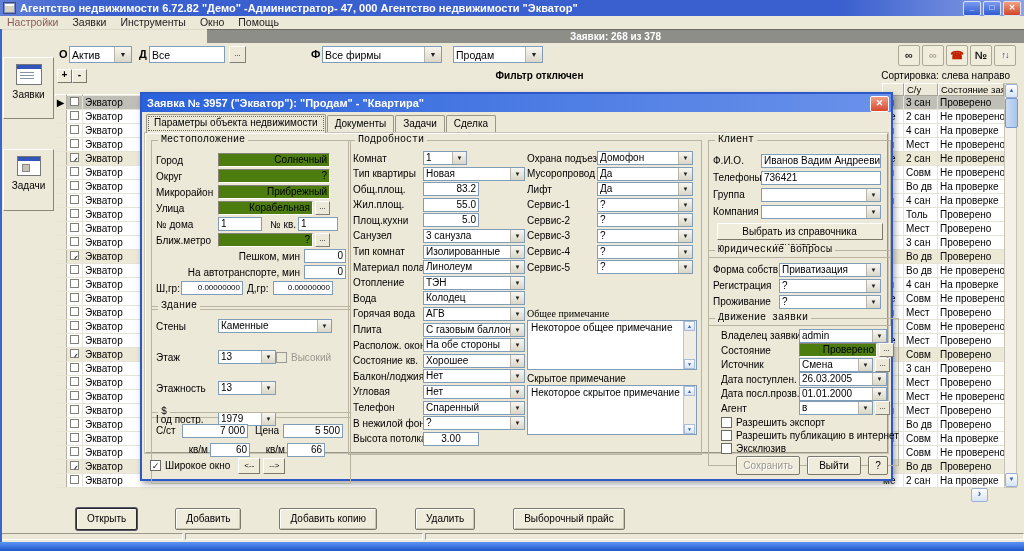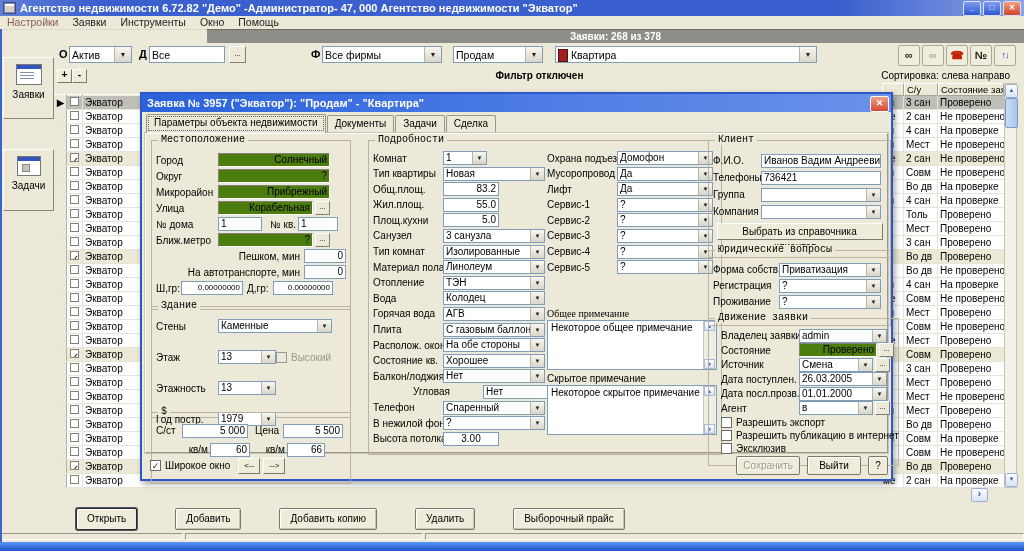--- a/index.html
+++ b/index.html
@@ -124,21 +124,21 @@
   .cb{width:11px;height:11px;flex:none;background:#fff;border:1px solid #6a6a66;font-size:9px;
     line-height:10px;text-align:center;color:#222;box-sizing:border-box;}
   .cb.dis{background:#ECE9D8;border-color:#9a9a94;}
   .cblbl{font-size:10px;margin-left:4px;white-space:nowrap;} .cblbl.dis{color:#9a988c;}
   .cbrow{display:flex;align-items:center;height:12px;margin:0 4px 1px;}
   #gb-loc{left:5px;top:6px;width:198px;height:156px;padding-top:12px;}
   #gb-bld{left:5px;top:172px;width:198px;height:98px;padding-top:12px;}
   #gb-bld .frow{margin-bottom:17px;}
   #gb-price{left:5px;top:278px;width:198px;height:60px;padding-top:10px;}
   .prow{display:flex;align-items:center;height:15px;margin:0 4px 4px;}
-  #gb-det{left:222px;top:6px;width:352px;height:313px;}
+  #gb-det{left:202px;top:6px;width:352px;height:313px;}
   #detL{position:absolute;left:4px;top:10px;width:174px;}
   #detL .frow{margin:0 0 1.6px;}
   .dcolR{position:absolute;left:178px;top:10px;width:170px;}
   .dcolR .frow{margin:0 0 1.6px;}
   .nlabel{font-size:10px;margin:2px 0 1px;}
   .gap1{margin-top:34px;font-family:Liberation Serif, serif;}
   .note{position:relative;height:48px;background:#fff;border:1px solid #7F9DB9;margin-bottom:3px;}
   .ntext{position:absolute;left:3px;top:1px;right:15px;font-size:10px;line-height:12px;}
   .nsb{position:absolute;right:0;top:0;bottom:0;width:12px;background:#F0EEE4;border-left:1px solid #C8C4B4;}
   .nup,.ndn{position:absolute;left:0;width:11px;height:10px;background:linear-gradient(#FDFDFB,#D8E4F4);
@@ -193,25 +193,20 @@
     <span class="mbtn" style="position:absolute;left:172px;top:3px;width:17px;height:17px;line-height:13px">...</span>
     <span class="tlabel" style="left:256px">Ф</span>
     <span class="fld combo" style="left:267px;width:120px">
       <span class="fval">Все фирмы</span>
       <span class="carr">▼</span>
     </span>
     <span class="fld combo" style="left:398px;width:90px">
       <span class="fval">Продам</span>
       <span class="carr">▼</span>
     </span>
-    <span class="fld combo" style="left:500px;width:262px">
-      <span class="objicon"></span>
-      <span class="fval">Квартира</span>
-      <span class="carr">▼</span>
-    </span>
     <span id="toolicons">
         <span class="ticon" style="color: rgb(26, 26, 26);">∞</span>
         <span class="ticon" style="color: rgb(168, 166, 152);">∞</span>
         <span class="ticon" style="color: rgb(194, 32, 0);">☎</span>
         <span class="ticon" style="color: rgb(26, 26, 26);">№</span>
         <span class="ticon" style="color: rgb(26, 53, 192); font-size: 9px; letter-spacing: -1px;">↑↓</span>
       </span>
   </div>
 
   <div class="filterrow">
@@ -722,21 +717,21 @@
               </span>
             </div>
           </div>
       </div>
 
       <div class="gb" id="gb-price">
         <span class="gleg">$</span>
         <div class="prow">
           <span class="flbl" style="width:26px">С/ст</span>
           <span class="fld input" style="width:66px">
-              <span class="fval al-right">5 000</span>
+              <span class="fval al-right">7 000</span>
             </span>
           <span class="flbl" style="width:28px;margin-left:7px">Цена</span>
           <span class="fld input" style="width:60px">
               <span class="fval al-right">5 500</span>
             </span>
         </div>
         <div class="prow">
           <span class="flbl" style="width:52px;text-align:right;padding-right:2px">кв/м</span>
           <span class="fld input" style="width:40px">
               <span class="fval al-right">60</span>
@@ -847,21 +842,21 @@
               </span>
             </div>
             <div class="frow">
               <span class="flbl" style="width: 70px;">Балкон/лоджия</span>
               <span class="fld combo" style="width: 102px;">
                 <span class="fval">Нет</span>
                 <span class="carr">▼</span>
               </span>
             </div>
             <div class="frow">
-              <span class="flbl" style="width: 70px; margin-left: 40px;">Угловая</span>
+              <span class="flbl" style="width: 70px;">Угловая</span>
               <span class="fld combo" style="width: 102px;">
                 <span class="fval">Нет</span>
                 <span class="carr">▼</span>
               </span>
             </div>
             <div class="frow">
               <span class="flbl" style="width: 70px;">Телефон</span>
               <span class="fld combo" style="width: 102px;">
                 <span class="fval">Спаренный</span>
                 <span class="carr">▼</span>

